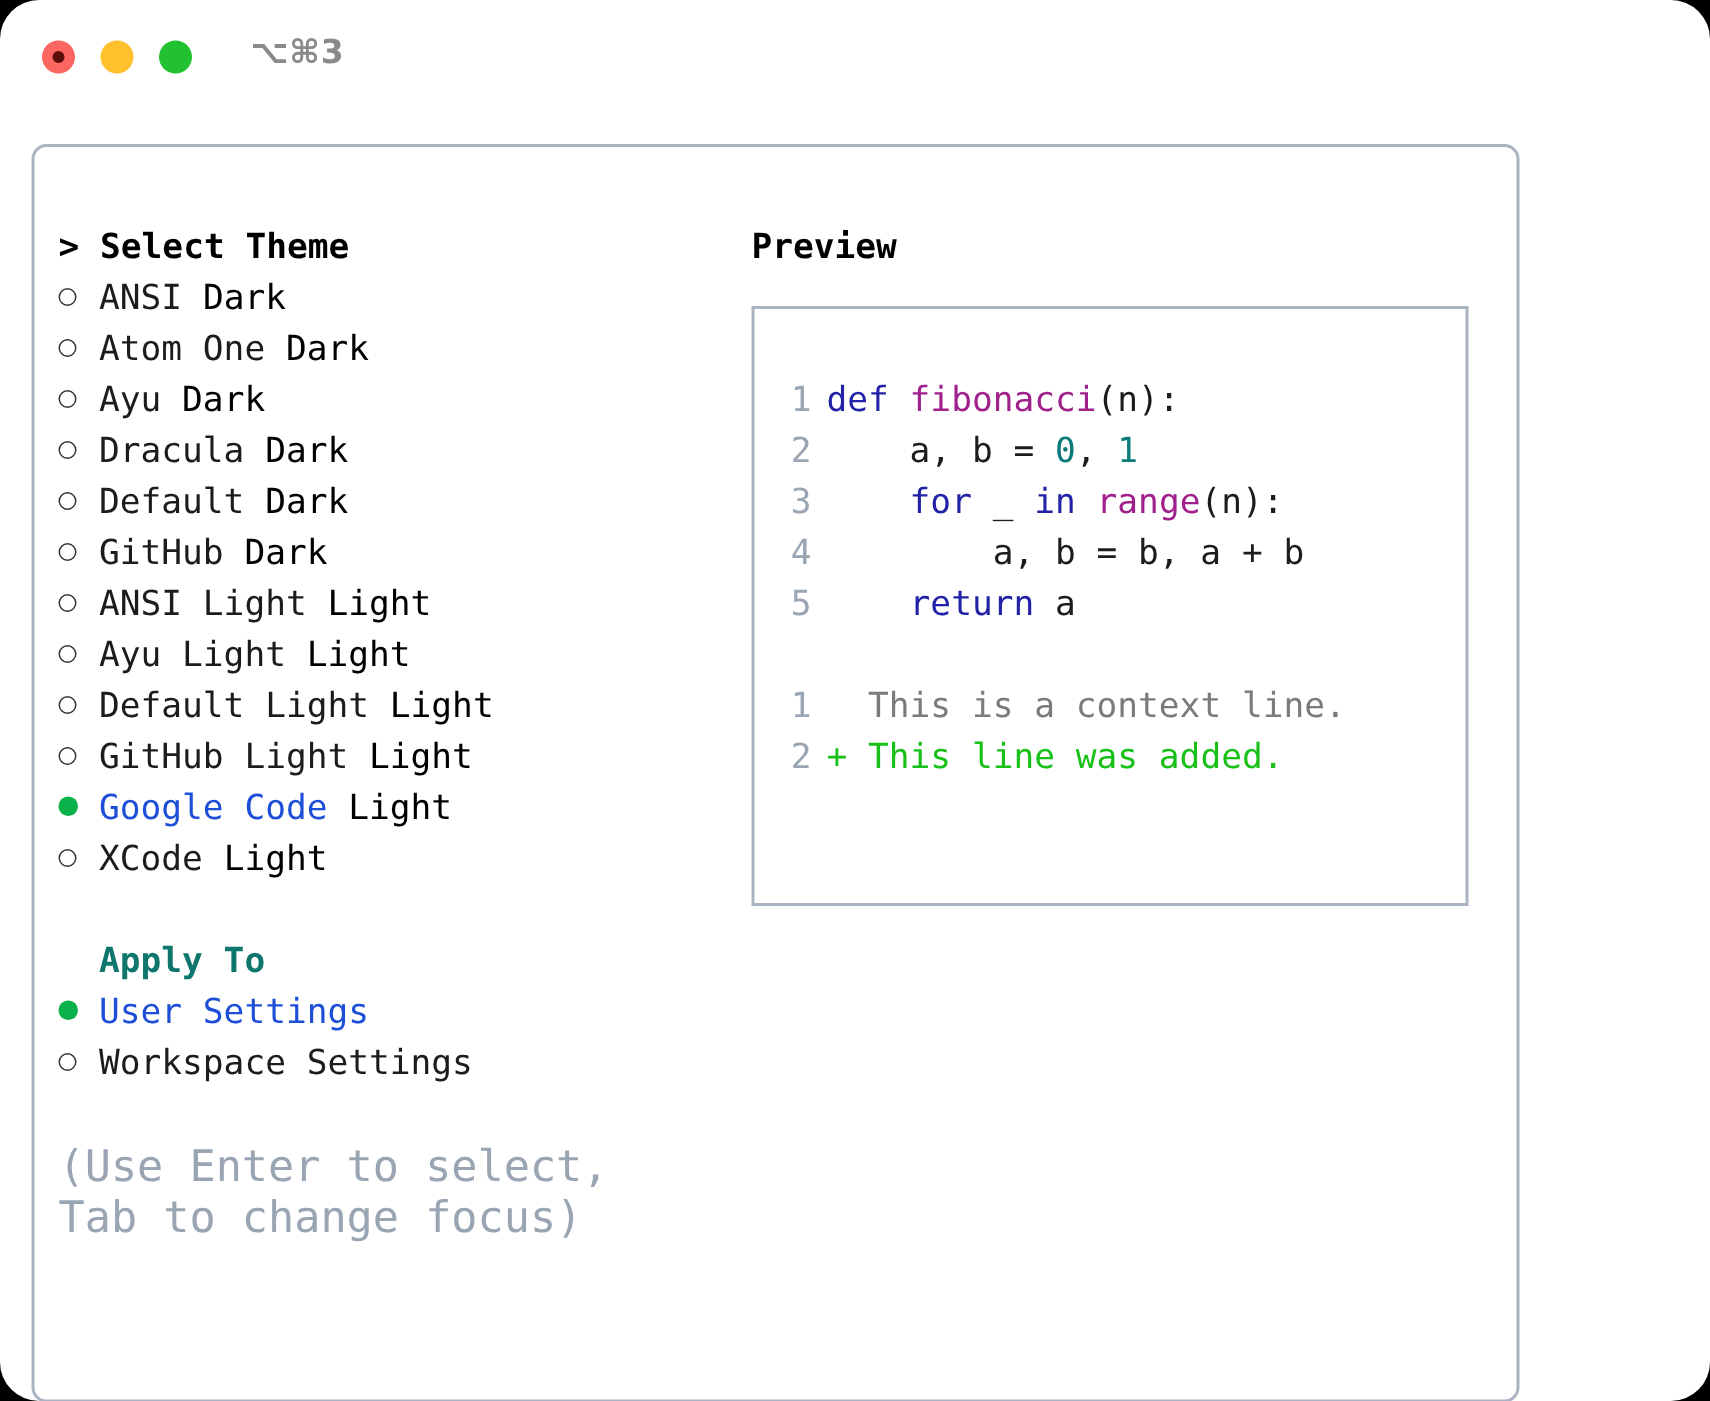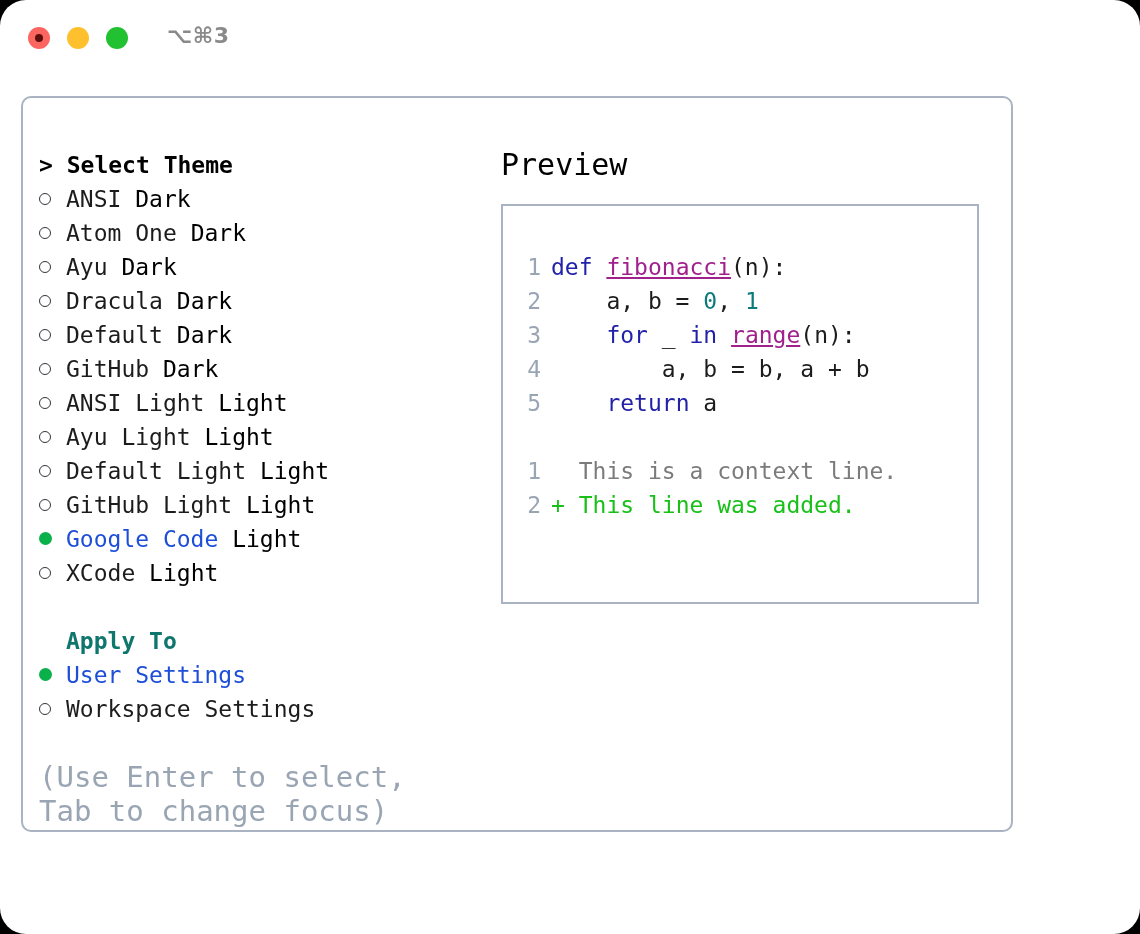--- a/index.html
+++ b/index.html
@@ -62,21 +62,21 @@
     color: #8a8a8a;
     letter-spacing: 0.5px;
     font-family: "DejaVu Sans", "Liberation Sans", sans-serif;
   }
 
   
   .panel {
     position: absolute;
     left: 21px; top: 96px;
     width: 992px;
-    height: 736px;
+    height: 839px;
     border: 2px solid #a9b3c1;
     border-radius: 10px;
     box-sizing: border-box;
     background: #ffffff;
   }
 
   
   .left-col {
     position: absolute;
     left: 16px; top: 50px;
@@ -134,23 +134,23 @@
     white-space: pre-wrap;
   }
 
   
   .right-col {
     position: absolute;
     left: 478px; top: 50px;
     width: 490px;
   }
   .preview-title {
-    font-size: 30px;
-    line-height: 34px;
-    font-weight: 400;
+    font-size: 23px;
+    line-height: 34px;
+    font-weight: 700;
     color: #000000;
   }
   .preview-box {
     margin-top: 22px;
     width: 478px;
     height: 400px;
     border: 2px solid #a9b3c1;
     box-sizing: border-box;
     background: #ffffff;
     padding: 44px 0 0 0;
@@ -161,21 +161,21 @@
     white-space: pre;
   }
   .ln {
     display: inline-block;
     width: 38px;
     text-align: right;
     color: #9aa5b4;
     padding-right: 10px;
   }
   .kw   { color: #2222a8; }
-  .fn   { color: #a0208c; text-decoration: underline; }
+  .fn   { color: #a0208c; }
   .num  { color: #0b7a7a; }
   .plain{ color: #1c1c1c; }
   .ctx  { color: #7b7b7b; }
   .del  { color: #bb1111; }
   .add  { color: #18c018; }
   .gap  { height: 34px; }
 </style>
 </head>
 <body>
 

